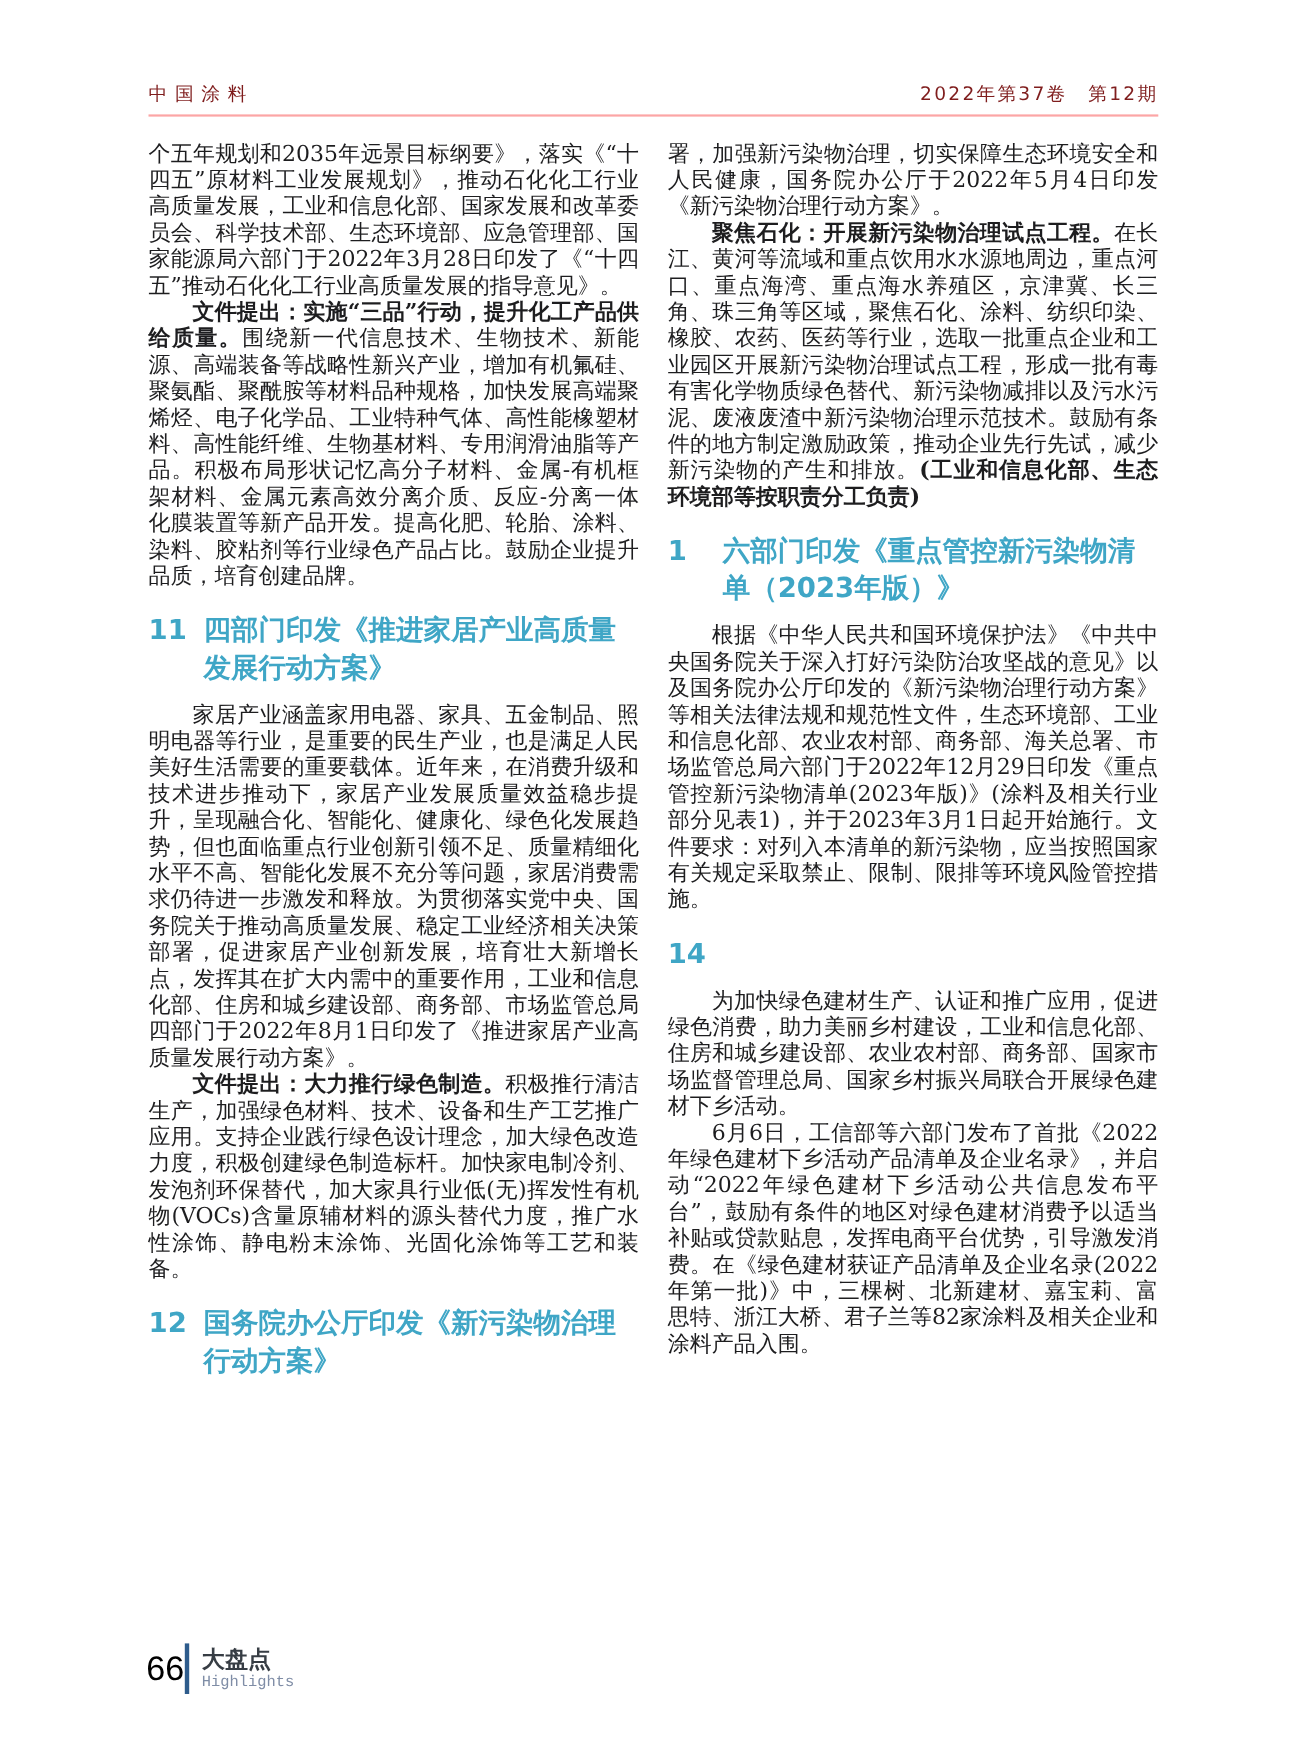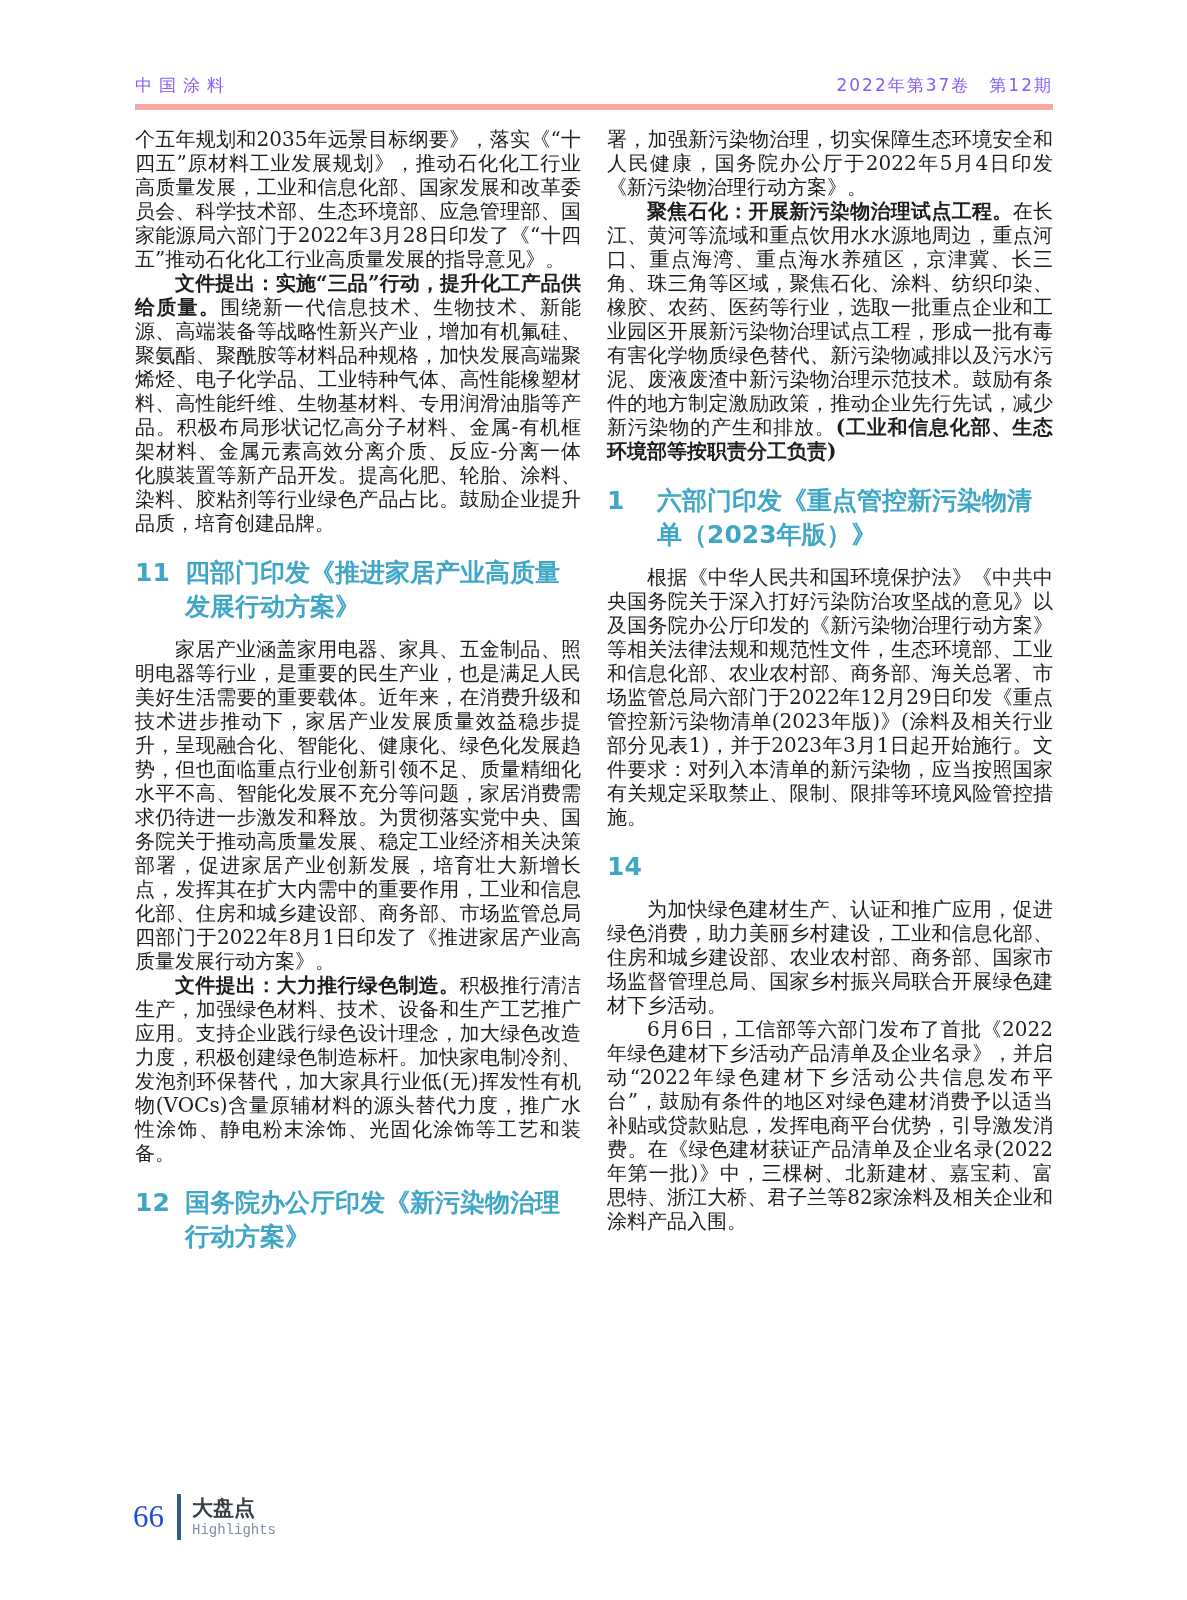--- a/index.html
+++ b/index.html
@@ -16,22 +16,22 @@
   
   .header {
     position: absolute;
     top: 74px;
     left: 135px;
     width: 918px;
     display: flex;
     justify-content: space-between;
     align-items: flex-end;
     padding-bottom: 7px;
-    border-bottom: 6px solid #fca5a5;
-    color: #8b5cf6;
+    border-bottom: 2px solid #fca5a5;
+    color: #7f1d1d;
     font-family: "DejaVu Sans", sans-serif;
   }
   .header .journal { font-size: 17px; letter-spacing: 7px; }
   .header .issue  { font-size: 17px; letter-spacing: 2px; }
 
   
   .columns {
     position: absolute;
     top: 127px;
     left: 135px;
@@ -68,23 +68,23 @@
   
   .footer {
     position: absolute;
     left: 133px;
     top: 1494px;
     display: flex;
     align-items: center;
   }
   .footer .pagenum {
     font-size: 31px;
-    color: #1d4ed8;
-    font-family: Liberation Serif, serif;
-    margin-right: 13px;
+    color: #000000;
+    font-family: Liberation Sans, sans-serif;
+    margin-right: 1px;
   }
   .footer .bar {
     width: 4px;
     height: 46px;
     background: #2e5c8c;
     margin-right: 11px;
   }
   .footer .sec-labels { display: flex; flex-direction: column; justify-content: center; }
   .footer .sec-cn {
     font-size: 21px;

